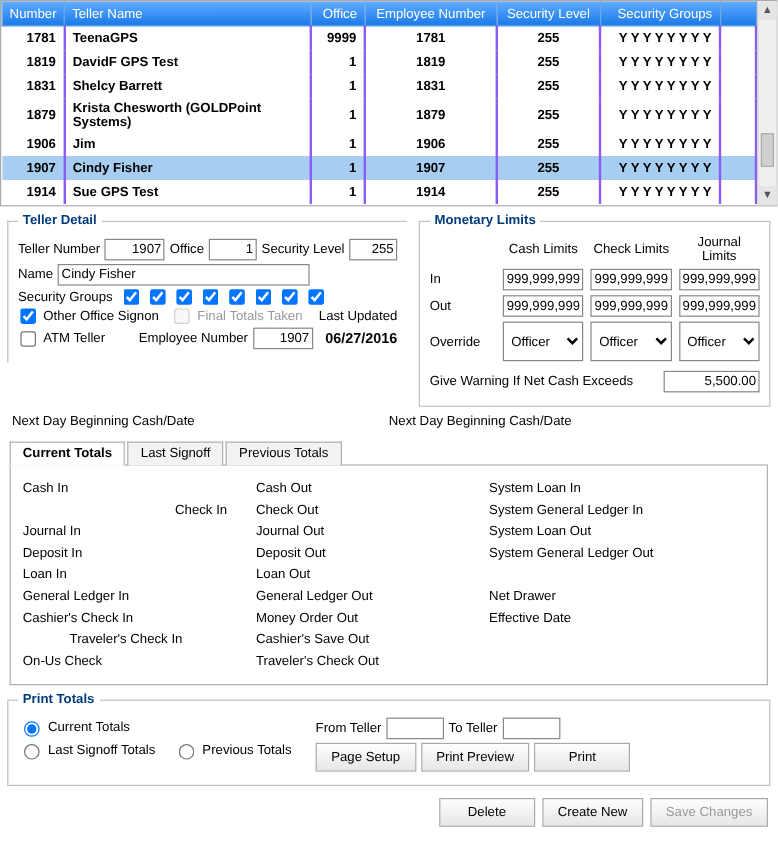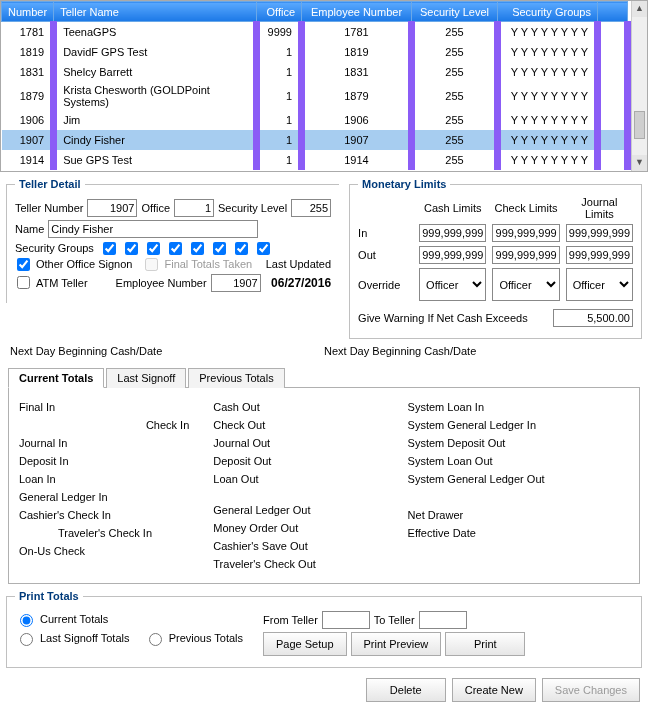--- a/index.html
+++ b/index.html
@@ -28,23 +28,24 @@
     color: #fff;
     border: 1px solid #6aa8e8;
     padding: 2px 6px;
     text-align: left;
     height: 20px;
     font-weight: normal;
   }
   table.grid th.right, table.grid td.right { text-align: right; }
   table.grid th.center, table.grid td.center { text-align: center; }
   table.grid td {
-    border-right: 7px solid #8b5cf6;
+    border-right: 2px solid #8b5cf6;
     padding: 2px 6px;
     height: 20px;
+    font-weight: bold;
   }
   table.grid tr.selected td {
     background: #a7cdf0;
   }
   .grid-scroll {
     width: 16px;
     background: #efefef;
     border-left: 1px solid #ccc;
     position: relative;
   }
@@ -340,45 +341,44 @@
 
 <div style="padding:0 8px">
   <div class="tabs" id="tabs">
       <div class="tab active">Current Totals</div>
       <div class="tab">Last Signoff</div>
       <div class="tab">Previous Totals</div>
     </div>
   <div class="tab-body">
     <div class="cols3" id="tab-body-cols">
         <div>
-          <div style="padding: 3px 0px;">Final In</div>
+          <div style="padding: 3px 0px;">Cash In</div>
           <div style="padding: 3px 0px; text-align: right;">Check In</div>
           <div style="padding: 3px 0px;">Journal In</div>
           <div style="padding: 3px 0px;">Deposit In</div>
           <div style="padding: 3px 0px;">Loan In</div>
           <div style="padding: 3px 0px;">General Ledger In</div>
           <div style="padding: 3px 0px;">Cashier's Check In</div>
           <div style="padding: 3px 0px; margin-left: 39px;">Traveler's Check In</div>
           <div style="padding: 3px 0px;">On-Us Check</div>
         </div>
         <div>
           <div style="padding: 3px 0px;">Cash Out</div>
           <div style="padding: 3px 0px;">Check Out</div>
           <div style="padding: 3px 0px;">Journal Out</div>
           <div style="padding: 3px 0px;">Deposit Out</div>
           <div style="padding: 3px 0px;">Loan Out</div>
-          <div style="padding: 3px 0px; margin-top: 13px;">General Ledger Out</div>
+          <div style="padding: 3px 0px;">General Ledger Out</div>
           <div style="padding: 3px 0px;">Money Order Out</div>
           <div style="padding: 3px 0px;">Cashier's Save Out</div>
           <div style="padding: 3px 0px;">Traveler's Check Out</div>
         </div>
         <div>
           <div style="padding: 3px 0px;">System Loan In</div>
           <div style="padding: 3px 0px;">System General Ledger In</div>
-          <div style="padding: 3px 0px;">System Deposit Out</div>
           <div style="padding: 3px 0px;">System Loan Out</div>
           <div style="padding: 3px 0px;">System General Ledger Out</div>
           <div style="padding: 3px 0px;">&nbsp;</div>
           <div style="padding: 3px 0px;">Net Drawer</div>
           <div style="padding: 3px 0px;">Effective Date</div>
         </div>
       </div>
   </div>
 </div>
 

